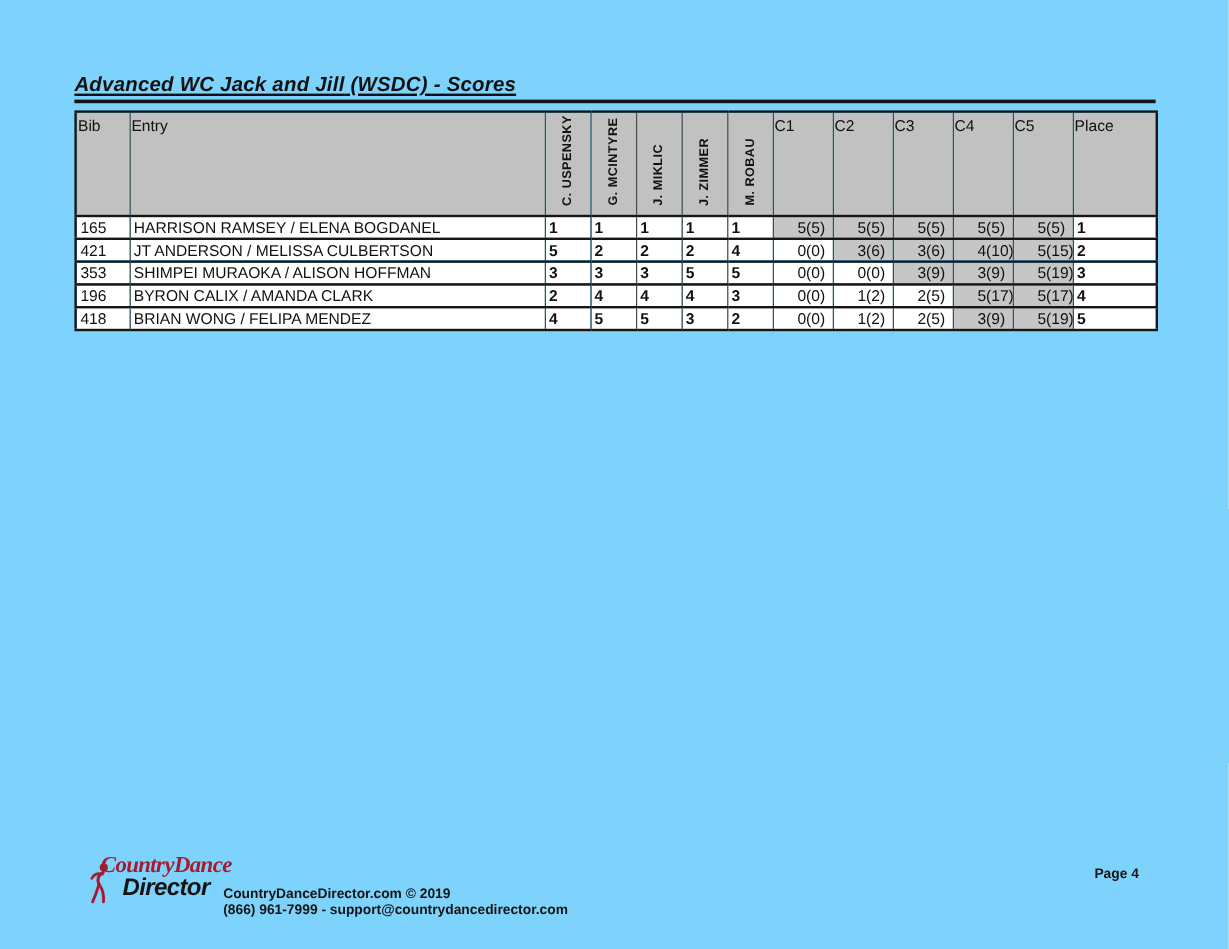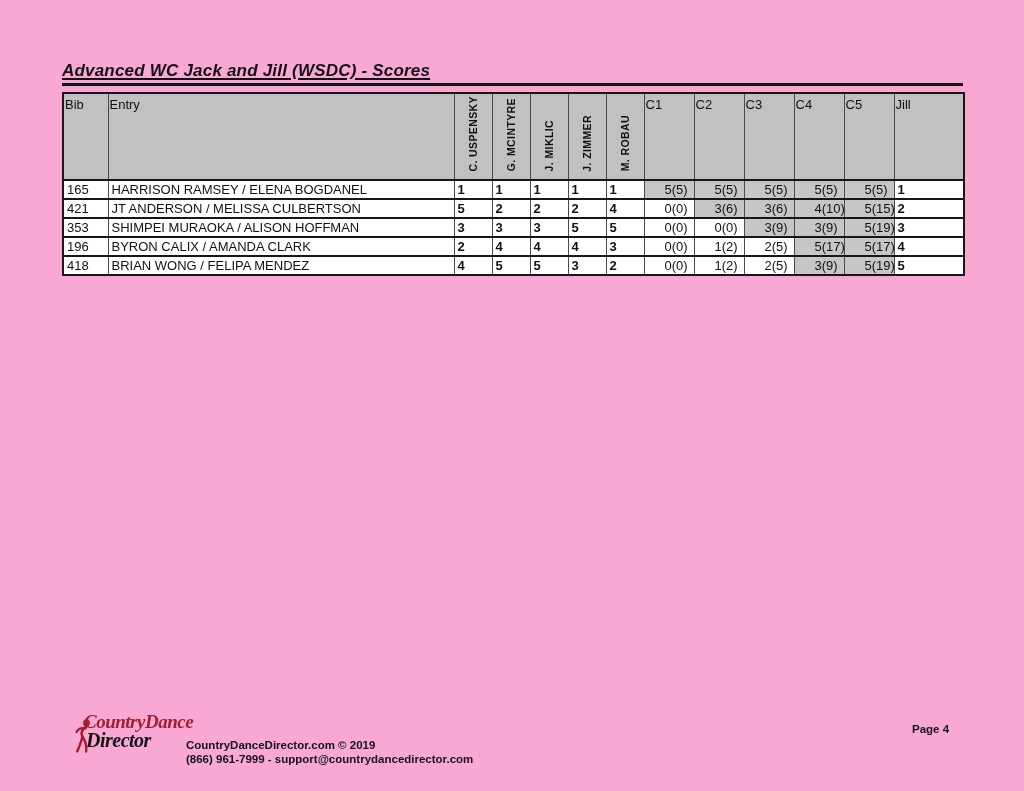--- a/index.html
+++ b/index.html
@@ -5,21 +5,21 @@
   * { box-sizing: border-box; }
   html, body { margin: 0; padding: 0; }
   body {
     width: 1024px; height: 791px;
     background: #ffffff;
     font-family: "Liberation Sans", sans-serif;
     color: #111;
     position: relative;
     overflow: hidden;
   }
-  .page { position: absolute; inset: 0; background: #f9a8d4; }
+  .page { position: absolute; inset: 0; background: #7dd3fc; }
 
   
   .title-block {
     position: absolute; left: 62px; top: 61px; width: 901px;
     border-bottom: 3px solid #141414;
     padding-bottom: 2px;
   }
   .title-block h1 {
     margin: 0;
     font-size: 17px;
@@ -92,26 +92,26 @@
     font-family: "Liberation Serif", serif;
     font-style: italic;
     font-weight: bold;
     font-size: 19px;
     color: var(--logo-red, #a51c30);
     margin: 0 0 0 12px;
     line-height: 22px;
     letter-spacing: -0.5px;
   }
   .logo .logo-line2 {
-    font-family: Liberation Serif, serif;
+    font-family: Liberation Sans, sans-serif;
     font-style: italic;
     font-weight: bold;
     font-size: 20px;
     color: #141414;
-    margin: -4px 0 0 14px;
+    margin: -4px 0 0 30px;
     line-height: 22px;
     letter-spacing: -0.5px;
   }
   .footer-info {
     position: absolute; left: 186px; top: 738px;
     font-size: 11.5px; font-weight: bold; line-height: 14px;
     color: #141414;
   }
   .page-number {
     position: absolute; left: 912px; top: 723px;
@@ -150,21 +150,21 @@
         <th class="h-judge"><span class="vert">C. USPENSKY</span></th>
         <th class="h-judge"><span class="vert">G. MCINTYRE</span></th>
         <th class="h-judge"><span class="vert">J. MIKLIC</span></th>
         <th class="h-judge"><span class="vert">J. ZIMMER</span></th>
         <th class="h-judge"><span class="vert">M. ROBAU</span></th>
         <th class="h-count">C1</th>
         <th class="h-count">C2</th>
         <th class="h-count">C3</th>
         <th class="h-count">C4</th>
         <th class="h-count">C5</th>
-        <th class="h-place">Jill</th>
+        <th class="h-place">Place</th>
       </tr>
     </thead>
     <tbody>
       <tr>
         <td class="bib">165</td>
         <td class="entry">HARRISON RAMSEY / ELENA BOGDANEL</td>
         <td class="score">1</td>
         <td class="score">1</td>
         <td class="score">1</td>
         <td class="score">1</td>

